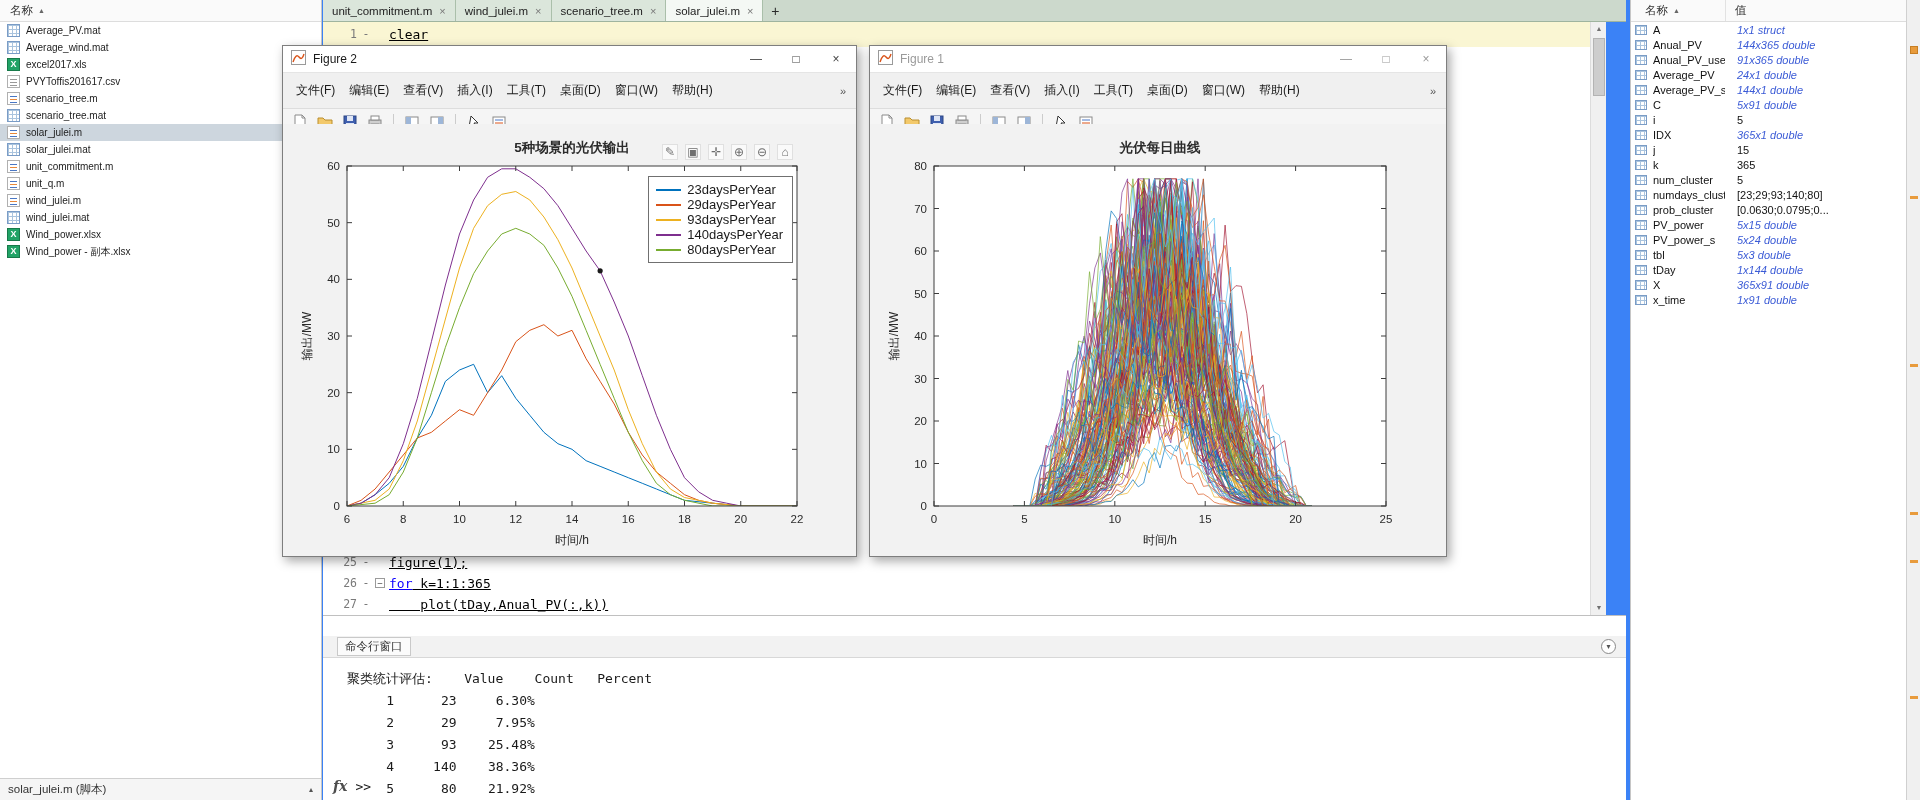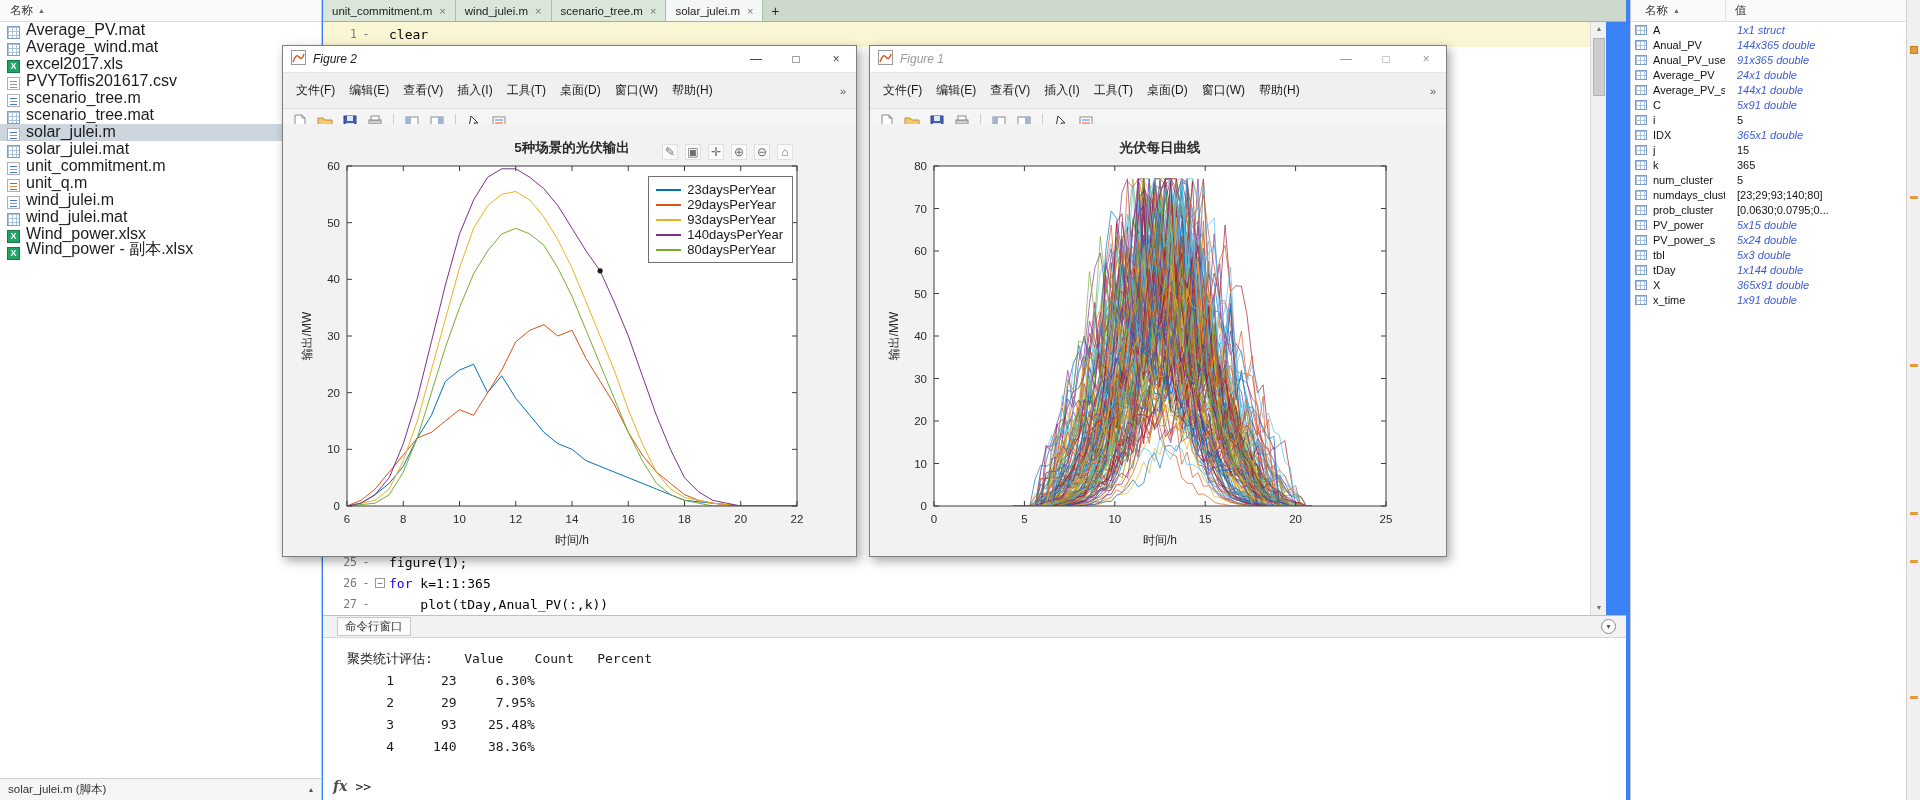--- a/index.html
+++ b/index.html
@@ -5,21 +5,21 @@
   * { margin:0; padding:0; box-sizing:border-box; }
   html,body { width:1920px; height:800px; overflow:hidden; }
   body { font-family:"Liberation Sans",sans-serif; background:#f0f0f0; }
   #screen { position:relative; width:1920px; height:800px; background:#3b82f6; overflow:hidden; }
 
   
   .file-panel { position:absolute; left:0; top:0; width:322px; height:800px; background:#fff; border-right:1px solid #c6c6c6; }
   .fp-header { height:22px; background:#fafafa; border-bottom:1px solid #ddd; display:flex; align-items:center; padding-left:10px; font-size:11.5px; color:#333; }
   .sort-arrow { font-size:7px; color:#666; margin-left:5px; }
   .file-list { position:absolute; top:22px; left:0; right:0; }
-  .file-row { height:17px; display:flex; align-items:flex-end; padding-left:7px; font-size:16px; color:#1c1c1c; white-space:nowrap; }
+  .file-row { height:17px; display:flex; align-items:center; padding-left:7px; font-size:10px; color:#1c1c1c; white-space:nowrap; }
   .file-row.selected { background:#cdd6de; }
   .ficon { width:13px; height:13px; margin-right:6px; flex:none; position:relative; background:#fff; }
   .ficon.mat { border:1px solid #7a9cc6; background-image:linear-gradient(to right,#aac4de 1px,transparent 1px),linear-gradient(to bottom,#aac4de 1px,transparent 1px); background-size:4px 4px; }
   .ficon.m { border:1px solid #b0b0b0; }
   .ficon.m::after { content:""; position:absolute; left:2px; top:3px; width:7px; height:1px; background:#4a77c4; box-shadow:0 3px 0 #e8883a,0 6px 0 #4a77c4; }
   .ficon.xls,.ficon.xlsx { background:#21a366; border:1px solid #177a4a; }
   .ficon.xls::after,.ficon.xlsx::after { content:"X"; color:#fff; font-size:9px; font-weight:bold; display:block; text-align:center; line-height:11px; }
   .ficon.csv { border:1px solid #b0b0b0; }
   .ficon.csv::after { content:""; position:absolute; left:2px; top:3px; width:7px; height:1px; background:#999; box-shadow:0 3px 0 #999,0 6px 0 #999; }
   .fp-bottom { position:absolute; left:0; bottom:0; width:100%; height:22px; border-top:1px solid #cfcfcf; background:#f5f5f5; display:flex; align-items:center; justify-content:space-between; padding:0 8px; font-size:11.5px; color:#333; }
@@ -33,34 +33,34 @@
   .tab-plus { width:24px; display:flex; align-items:center; justify-content:center; font-size:14px; color:#2a2a2a; }
 
   
   .code-area { position:absolute; left:323px; top:22px; width:1267px; height:593px; background:#fff; overflow:hidden; font-family:"DejaVu Sans Mono",monospace; font-size:13px; color:#000; }
   .section-band { position:absolute; left:0; top:0; width:100%; height:25px; background:#faf6d3; }
   .code-line { position:absolute; left:0; display:flex; align-items:center; height:20px; white-space:pre; }
   .ln { width:34px; text-align:right; color:#7a7a7a; font-size:11.5px; flex:none; }
   .dash { width:18px; text-align:center; color:#7a7a7a; font-size:11.5px; flex:none; }
   .fold { width:10px; height:10px; border:1px solid #9a9a9a; background:#fff; color:#555; font-size:9px; line-height:8px; text-align:center; margin:0 4px 0 0; flex:none; }
   .fold-sp { width:14px; flex:none; }
-  .code-text { white-space:pre; }
+  .code-text { white-space:pre;text-decoration:underline; }
   .kw { color:#0e00ff; }
 
   
   .ed-scroll { position:absolute; left:1590px; top:22px; width:16px; height:593px; background:#f0f0f0; border-left:1px solid #dcdcdc; }
   .scroll-arrow { position:absolute; left:0; width:16px; height:14px; color:#707070; font-size:7px; text-align:center; line-height:14px; }
   .ed-thumb { position:absolute; left:2px; top:16px; width:12px; height:58px; background:#cdcdcd; border:1px solid #b3b3b3; }
   .msgbar { position:absolute; left:1906px; top:0; width:14px; height:800px; background:#f0f0f0; border-left:1px solid #d0d0d0; }
   .msq { position:absolute; left:3px; width:8px; height:8px; background:#e89b3c; border:1px solid #c77f24; }
   .mmark { position:absolute; left:3px; width:8px; height:3px; background:#e89b3c; }
 
   
   .cmd-window { position:absolute; left:323px; top:615px; width:1303px; height:185px; background:#fff; border-top:1px solid #c0c0c0; }
-  .cmd-header { height:22px; background:#f2f2f2; border-bottom:1px solid #d8d8d8; display:flex; align-items:center; justify-content:space-between; padding:0 10px 0 14px; font-size:11.5px; color:#333; }
+  .cmd-header { height:22px; background:#f2f2f2; border-bottom:1px solid #d8d8d8; display:flex; align-items:center; justify-content:space-between; padding:0 10px 0 14px; font-size:11.5px; color:#333;margin-top:20px; }
   .cmd-header-title { border:1px solid #c9c9c9; background:#fbfbfb; padding:1px 7px; }
   .panel-menu-icon { width:15px; height:15px; border:1px solid #8a8a8a; border-radius:50%; display:flex; align-items:center; justify-content:center; font-size:8px; color:#555; background:#fff; }
   .cmd-body { padding:10px 0 0 24px; font-family:"DejaVu Sans Mono",monospace; font-size:13px; color:#1a1a1a; line-height:22px; }
   .cmd-line { white-space:pre; }
   .cmd-prompt { position:absolute; left:0; bottom:6px; display:flex; align-items:center; padding-left:10px; }
   .fx { font-family:"DejaVu Serif",serif; font-style:italic; font-weight:bold; font-size:14px; color:#4d4d4d; margin-right:8px; }
   .gtgt { font-family:"DejaVu Sans Mono",monospace; font-size:13px; color:#1a1a1a; }
 
   
   .ws-panel { position:absolute; left:1630px; top:0; width:276px; height:800px; background:#fff; border-left:1px solid #c6c6c6; }
@@ -69,21 +69,21 @@
   .ws-h-value { flex:1; padding-left:9px; border-left:1px solid #e2e2e2; height:100%; display:flex; align-items:center; }
   .ws-rows { position:absolute; top:22px; left:0; right:0; }
   .ws-row { height:15px; display:flex; align-items:center; font-size:11px; color:#111; white-space:nowrap; }
   .ws-icon { width:12px; height:10px; margin:0 6px 0 4px; flex:none; border:1px solid #7a9cc6; background:#fff; background-image:linear-gradient(to right,#aac4de 1px,transparent 1px),linear-gradient(to bottom,#aac4de 1px,transparent 1px); background-size:4px 4px; }
   .ws-name { width:72px; overflow:hidden; }
   .ws-value { padding-left:12px; }
   .ws-value.dim { color:#3b5bd6; font-style:italic; }
 
   
   .figwin { position:absolute; background:#f2f2f2; border:1px solid #7e7e7e; box-shadow:3px 4px 10px rgba(0,0,0,0.35); z-index:30; }
-  .fig-titlebar { height:27px; background:#fff; display:flex; align-items:center; padding-left:8px; border-bottom:1px solid #e5e5e5;font-style:italic; }
+  .fig-titlebar { height:27px; background:#fff; display:flex; align-items:center; padding-left:8px; border-bottom:1px solid #e5e5e5; }
   .fig-title { font-size:12px; color:#1a1a1a; margin-left:7px; flex:1; }
   .figwin.inactive .fig-title { color:#9a9a9a; }
   .winbtns { display:flex; height:100%; }
   .wbtn { width:40px; display:flex; align-items:center; justify-content:center; font-size:12px; color:#444; }
   .figwin.inactive .wbtn { color:#9a9a9a; }
   .fig-menubar { height:36px; background:#f0f0f0; border-bottom:1px solid #ddd; display:flex; align-items:center; padding:0 6px; font-size:12px; color:#1a1a1a; }
   .menu-item { padding:0 7px; height:100%; display:flex; align-items:center; }
   .menu-overflow { margin-left:auto; color:#555; font-size:11px; padding-right:4px; }
   .fig-toolbar { height:27px; background:#f5f5f5; border-bottom:1px solid #ddd; display:flex; align-items:center; padding:0 6px; gap:3px; }
   .tbtn { width:22px; height:22px; display:flex; align-items:center; justify-content:center; }
@@ -230,20 +230,21 @@
     <div class="cmd-header">
       <span class="cmd-header-title">命令行窗口</span>
       <span class="panel-menu-icon">▾</span>
     </div>
     <div class="cmd-body" id="cmd-lines">
         <div class="cmd-line">聚类统计评估:    Value    Count   Percent</div>
         <div class="cmd-line">     1      23     6.30%</div>
         <div class="cmd-line">     2      29     7.95%</div>
         <div class="cmd-line">     3      93    25.48%</div>
         <div class="cmd-line">     4     140    38.36%</div>
+        <div class="cmd-line">     5      80    21.92%</div>
       </div>
     <div class="cmd-prompt">
       <span class="fx">fx</span>
       <span class="gtgt">&gt;&gt;</span>
     </div>
   </div>
 
   <div class="ws-panel">
     <div class="ws-header">
       <span class="ws-h-name">

